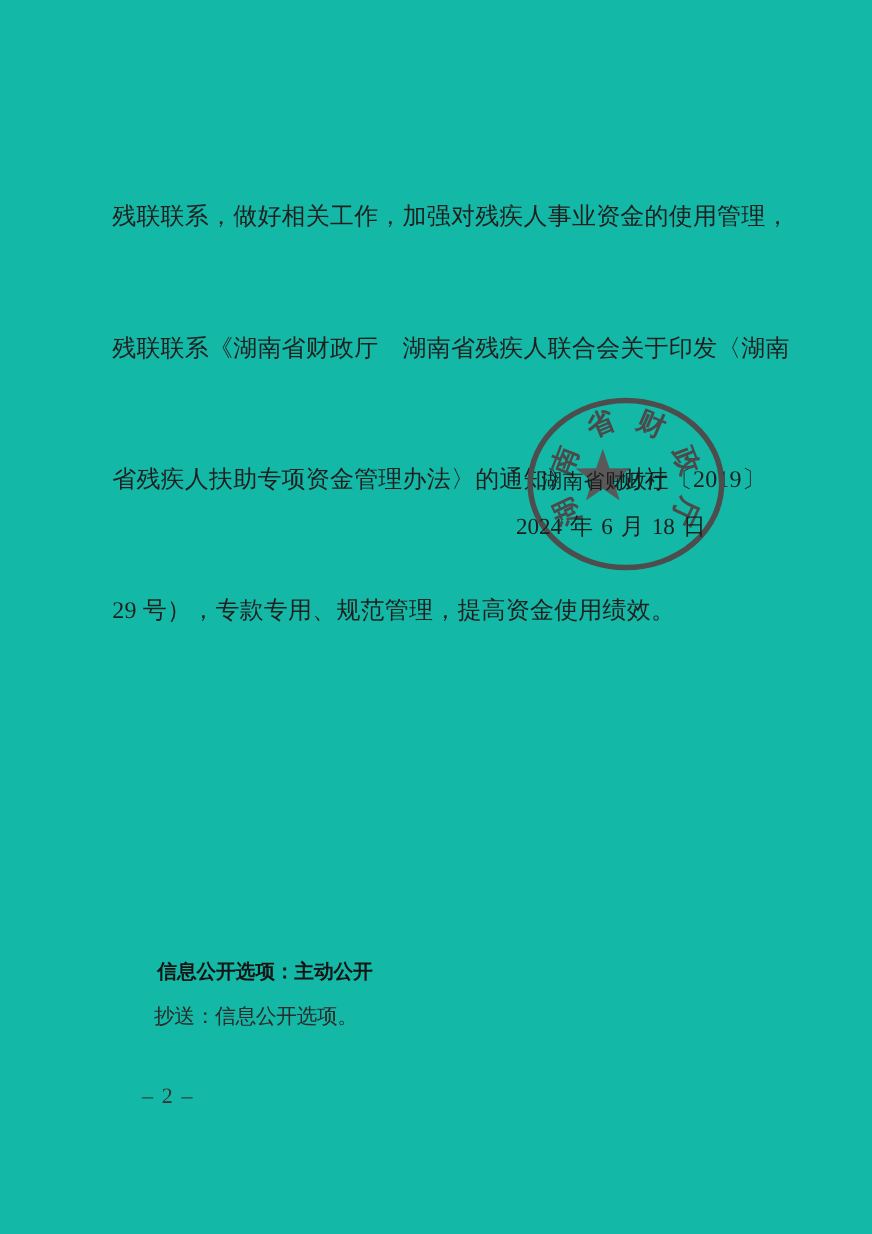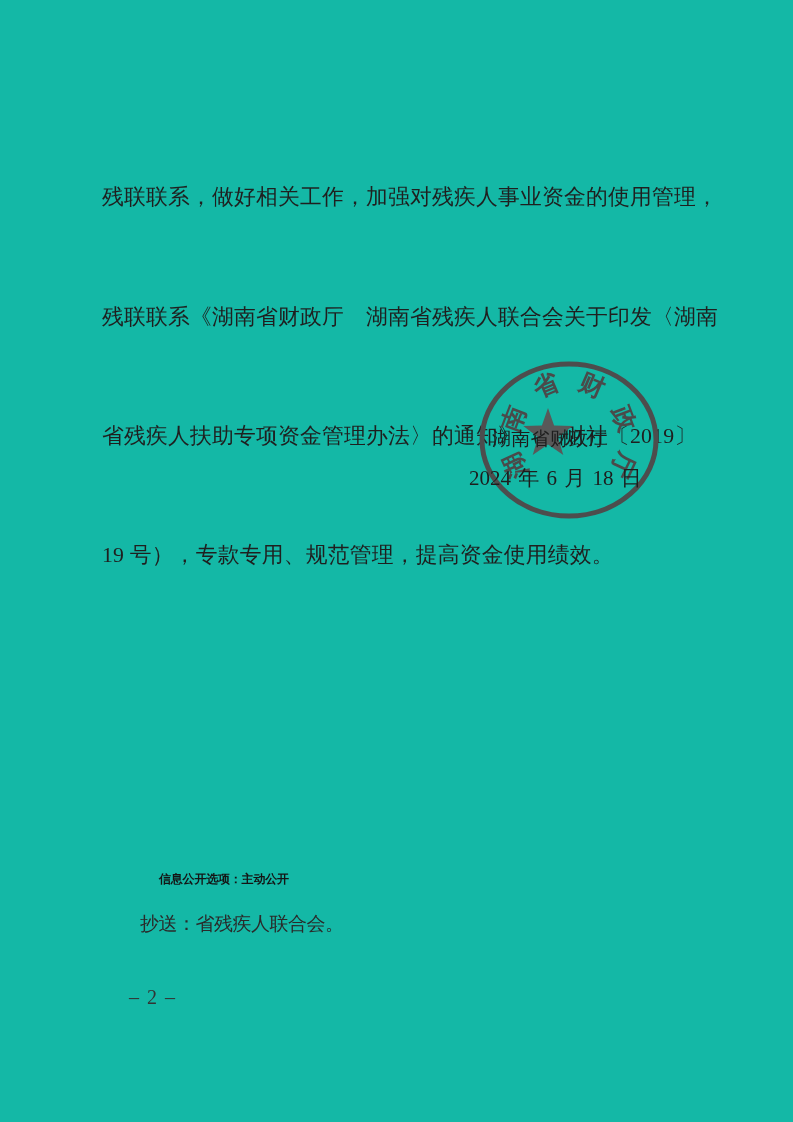--- a/index.html
+++ b/index.html
@@ -63,23 +63,23 @@
     top: 466px;
     font-size: 21px;
     line-height: 25px;
     word-spacing: 2px;
     z-index: 2;
     color: #1d1d1d;
     white-space: pre;
   }
   .publicity {
     position: absolute;
-    left: 159px;
+    left: 143px;
     top: 871px;
-    font-size: 12px;
+    font-size: 18px;
     font-weight: bold;
     letter-spacing: -0.2px;
     font-family: "Liberation Sans", "DejaVu Sans", sans-serif;
     color: #141414;
     white-space: pre;
   }
   .cc-line {
     position: absolute;
     left: 140px;
     top: 911px;
@@ -99,38 +99,38 @@
 </style>
 </head>
 <body>
 
 <div class="page">
 
   <div class="body-text">
     <div>残联联系，做好相关工作，加强对残疾人事业资金的使用管理，</div>
     <div>残联联系《湖南省财政厅　湖南省残疾人联合会关于印发〈湖南</div>
     <div>省残疾人扶助专项资金管理办法〉的通知》（湘财社〔2019〕</div>
-    <div>19 号），专款专用、规范管理，提高资金使用绩效。</div>
+    <div>29 号），专款专用、规范管理，提高资金使用绩效。</div>
   </div>
 
 
   <div class="seal-wrap">
     <svg width="200" height="180" viewBox="0 0 200 180" xmlns="http://www.w3.org/2000/svg">
       <ellipse cx="99" cy="90" rx="87" ry="76" fill="none" stroke="#4d4d4d" stroke-width="5"></ellipse>
       <polygon fill="#595959" points="78,58 84.1,75.6 102.7,76 87.9,87.2 93.3,105 78,94.4 62.7,105 68.1,87.2 53.3,76 71.9,75.6"></polygon>
       <text class="seal-ring-char" text-anchor="middle" transform="translate(44.6,115.4) rotate(-115)" dy="9">湖</text>
       <text class="seal-ring-char" text-anchor="middle" transform="translate(43.0,68.5) rotate(-69)" dy="9">南</text>
       <text class="seal-ring-char" text-anchor="middle" transform="translate(75.5,34.8) rotate(-23)" dy="9">省</text>
       <text class="seal-ring-char" text-anchor="middle" transform="translate(122.5,34.8) rotate(23)" dy="9">财</text>
       <text class="seal-ring-char" text-anchor="middle" transform="translate(155.0,68.5) rotate(69)" dy="9">政</text>
       <text class="seal-ring-char" text-anchor="middle" transform="translate(153.4,115.4) rotate(115)" dy="9">厅</text>
     </svg>
   </div>
 
   <div class="issuer">湖南省财政厅</div>
   <div class="sig-date">2024 年 6 月 18 日</div>
 
   <div class="publicity">信息公开选项：主动公开</div>
-  <div class="cc-line">抄送：省残疾人联合会。</div>
+  <div class="cc-line">抄送：信息公开选项。</div>
 
   <div class="pageno">– 2 –</div>
 
 </div>
 
 </body></html>

